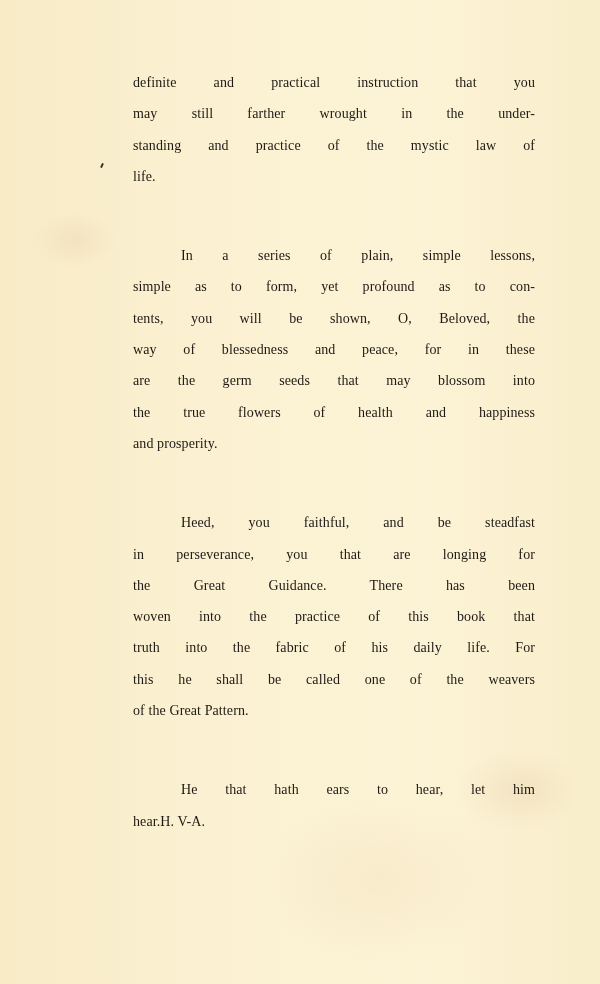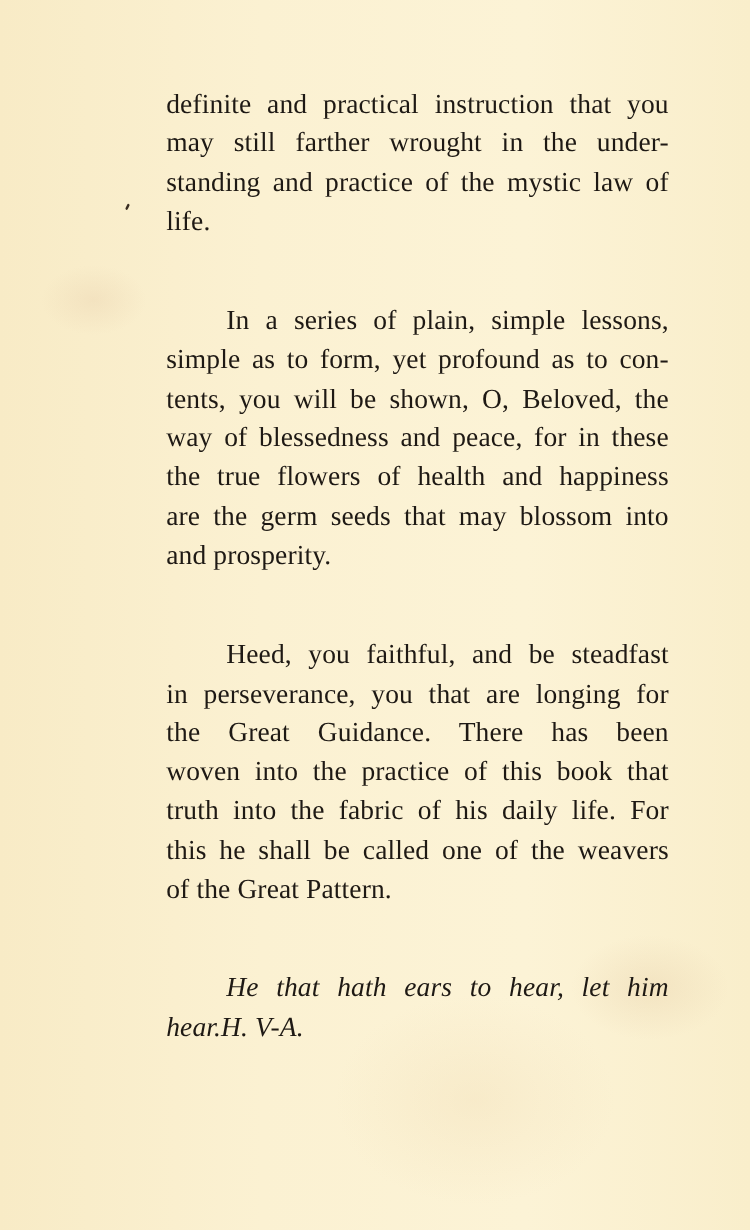--- a/index.html
+++ b/index.html
@@ -27,35 +27,34 @@
   .text-block {
     position: absolute;
     left: 133px;
     top: 67px;
     width: 402px;
   }
   .line {
     display: block;
     height: 31.3px;
     line-height: 31.3px;
-    font-size: 22px;
+    font-size: 14px;
     white-space: nowrap;
     text-align: justify;
     text-align-last: justify;
     letter-spacing: 0.1px;
   }
   .line.last {
     text-align-last: left;
   }
   .line.indent {
     padding-left: 48px;
     margin-top: 48px;
   }
   .italic {
-    font-style: italic;
   }
   .sig-row {
     display: flex;
     justify-content: flex-start;
   }
   .sig-row .left {
     flex: 0 0 auto;
   }
   .sig-row .right {
   }
@@ -81,22 +80,22 @@
       <span class="line">may still farther wrought in the under-</span>
       <span class="line">standing and practice of the mystic law of</span>
       <span class="line last">life.</span>
     </div>
 
     <div>
       <span class="line indent">In a series of plain, simple lessons,</span>
       <span class="line">simple as to form, yet profound as to con-</span>
       <span class="line">tents, you will be shown, O, Beloved, the</span>
       <span class="line">way of blessedness and peace, for in these</span>
+      <span class="line">are the germ seeds that may blossom into</span>
       <span class="line">the true flowers of health and happiness</span>
-      <span class="line">are the germ seeds that may blossom into</span>
       <span class="line last">and prosperity.</span>
     </div>
 
     <div>
       <span class="line indent">Heed, you faithful, and be steadfast</span>
       <span class="line">in perseverance, you that are longing for</span>
       <span class="line">the Great Guidance.  There has been</span>
       <span class="line">woven into the practice of this book that</span>
       <span class="line">truth into the fabric of his daily life.  For</span>
       <span class="line">this he shall be called one of the weavers</span>

